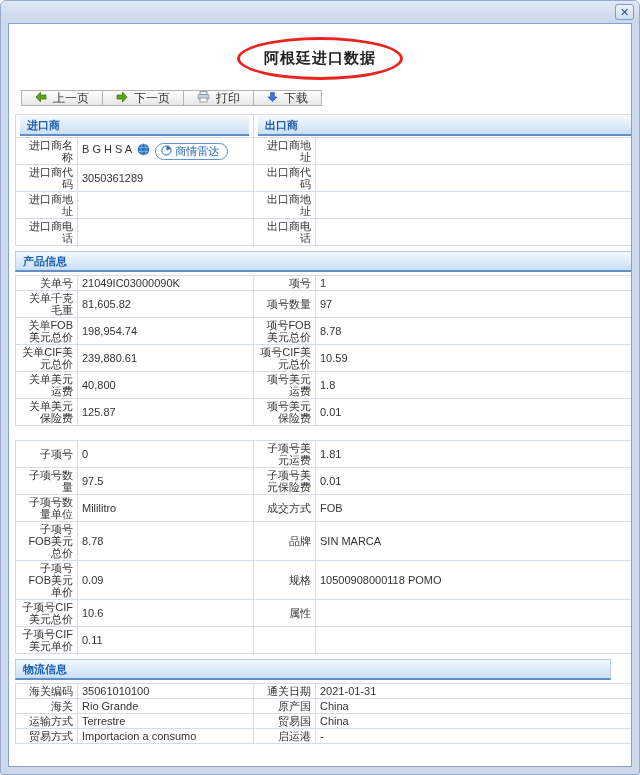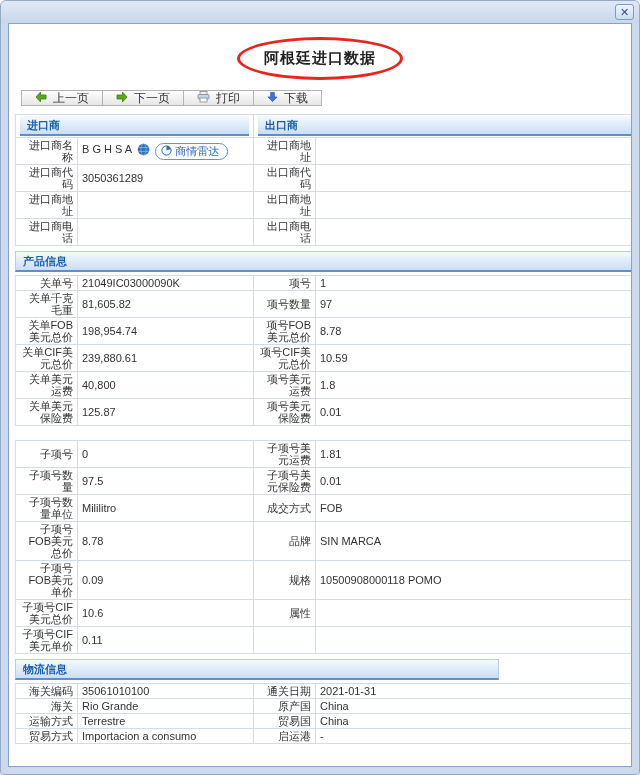--- a/index.html
+++ b/index.html
@@ -258,21 +258,21 @@
       </tr>
       <tr>
         <td class="lbl">子项号CIF美元单价</td>
         <td class="val">0.11</td>
         <td class="lbl"></td>
         <td class="val"></td>
       </tr>
     </tbody>
       </table>
 
-    <div class="secbar full" style="width:484px">物流信息</div>
+    <div class="secbar full" style="width:596px">物流信息</div>
     <table class="grid">
       <colgroup>
           <col style="width:62px">
           <col style="width:176px">
           <col style="width:62px">
           <col>
         </colgroup>
       <tbody>
           <tr>
         <td class="lbl">海关编码</td>

